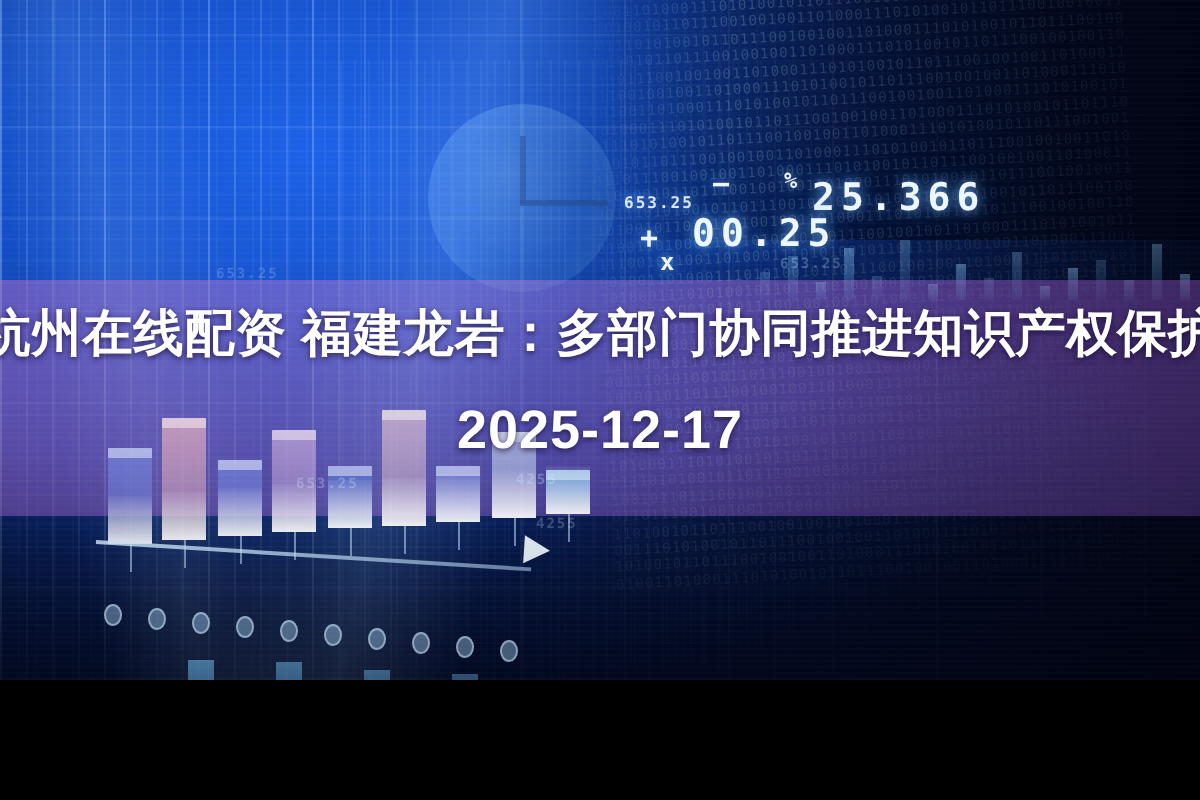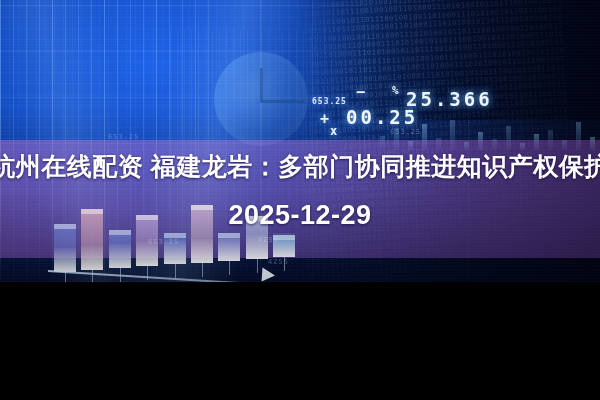--- a/index.html
+++ b/index.html
@@ -3,21 +3,21 @@
 <meta charset="utf-8">
 <style>
   * { margin:0; padding:0; box-sizing:border-box; }
   html,body { background:#000; }
   body {
     font-family:"Liberation Sans","DejaVu Sans",sans-serif;
   }
 
   #stage {
     position:relative;
-    width:600px; height:282px;
+    width:600px; height:340px;
     overflow:hidden;
     background:#0a1f5c;
   }
 
   
   .bg-base{
     position:absolute; inset:0;
     background:
       radial-gradient(ellipse 520px 340px at 26% 22%, #1e62e8 0%, #1550c8 30%, #0d3490 58%, #061c52 82%, #03102f 100%),
       linear-gradient(120deg,#0a2a7a 0%,#123f9f 35%,#0a2668 70%,#041233 100%);
@@ -343,15 +343,15 @@
       <div class="sbar" style="left: 182px; width: 13px; height: 22px; bottom: 21.2px; opacity: 0.52;"></div>
       <div class="dot" style="left: 184px; top: 18px;"></div>
       <div class="sbar" style="left: 204px; width: 13px; height: 17.6px; bottom: 22.6px; opacity: 0.485;"></div>
       <div class="dot" style="left: 206px; top: 20px;"></div>
     </div>
 
   <div class="scanlines"></div>
   <div class="vignette"></div>
 
   <div class="headline">杭州在线配资 福建龙岩：多部门协同推进知识产权保护</div>
-  <div class="dateline">2025-12-29</div>
+  <div class="dateline">2025-12-17</div>
 
 </div>
 
 </body></html>

